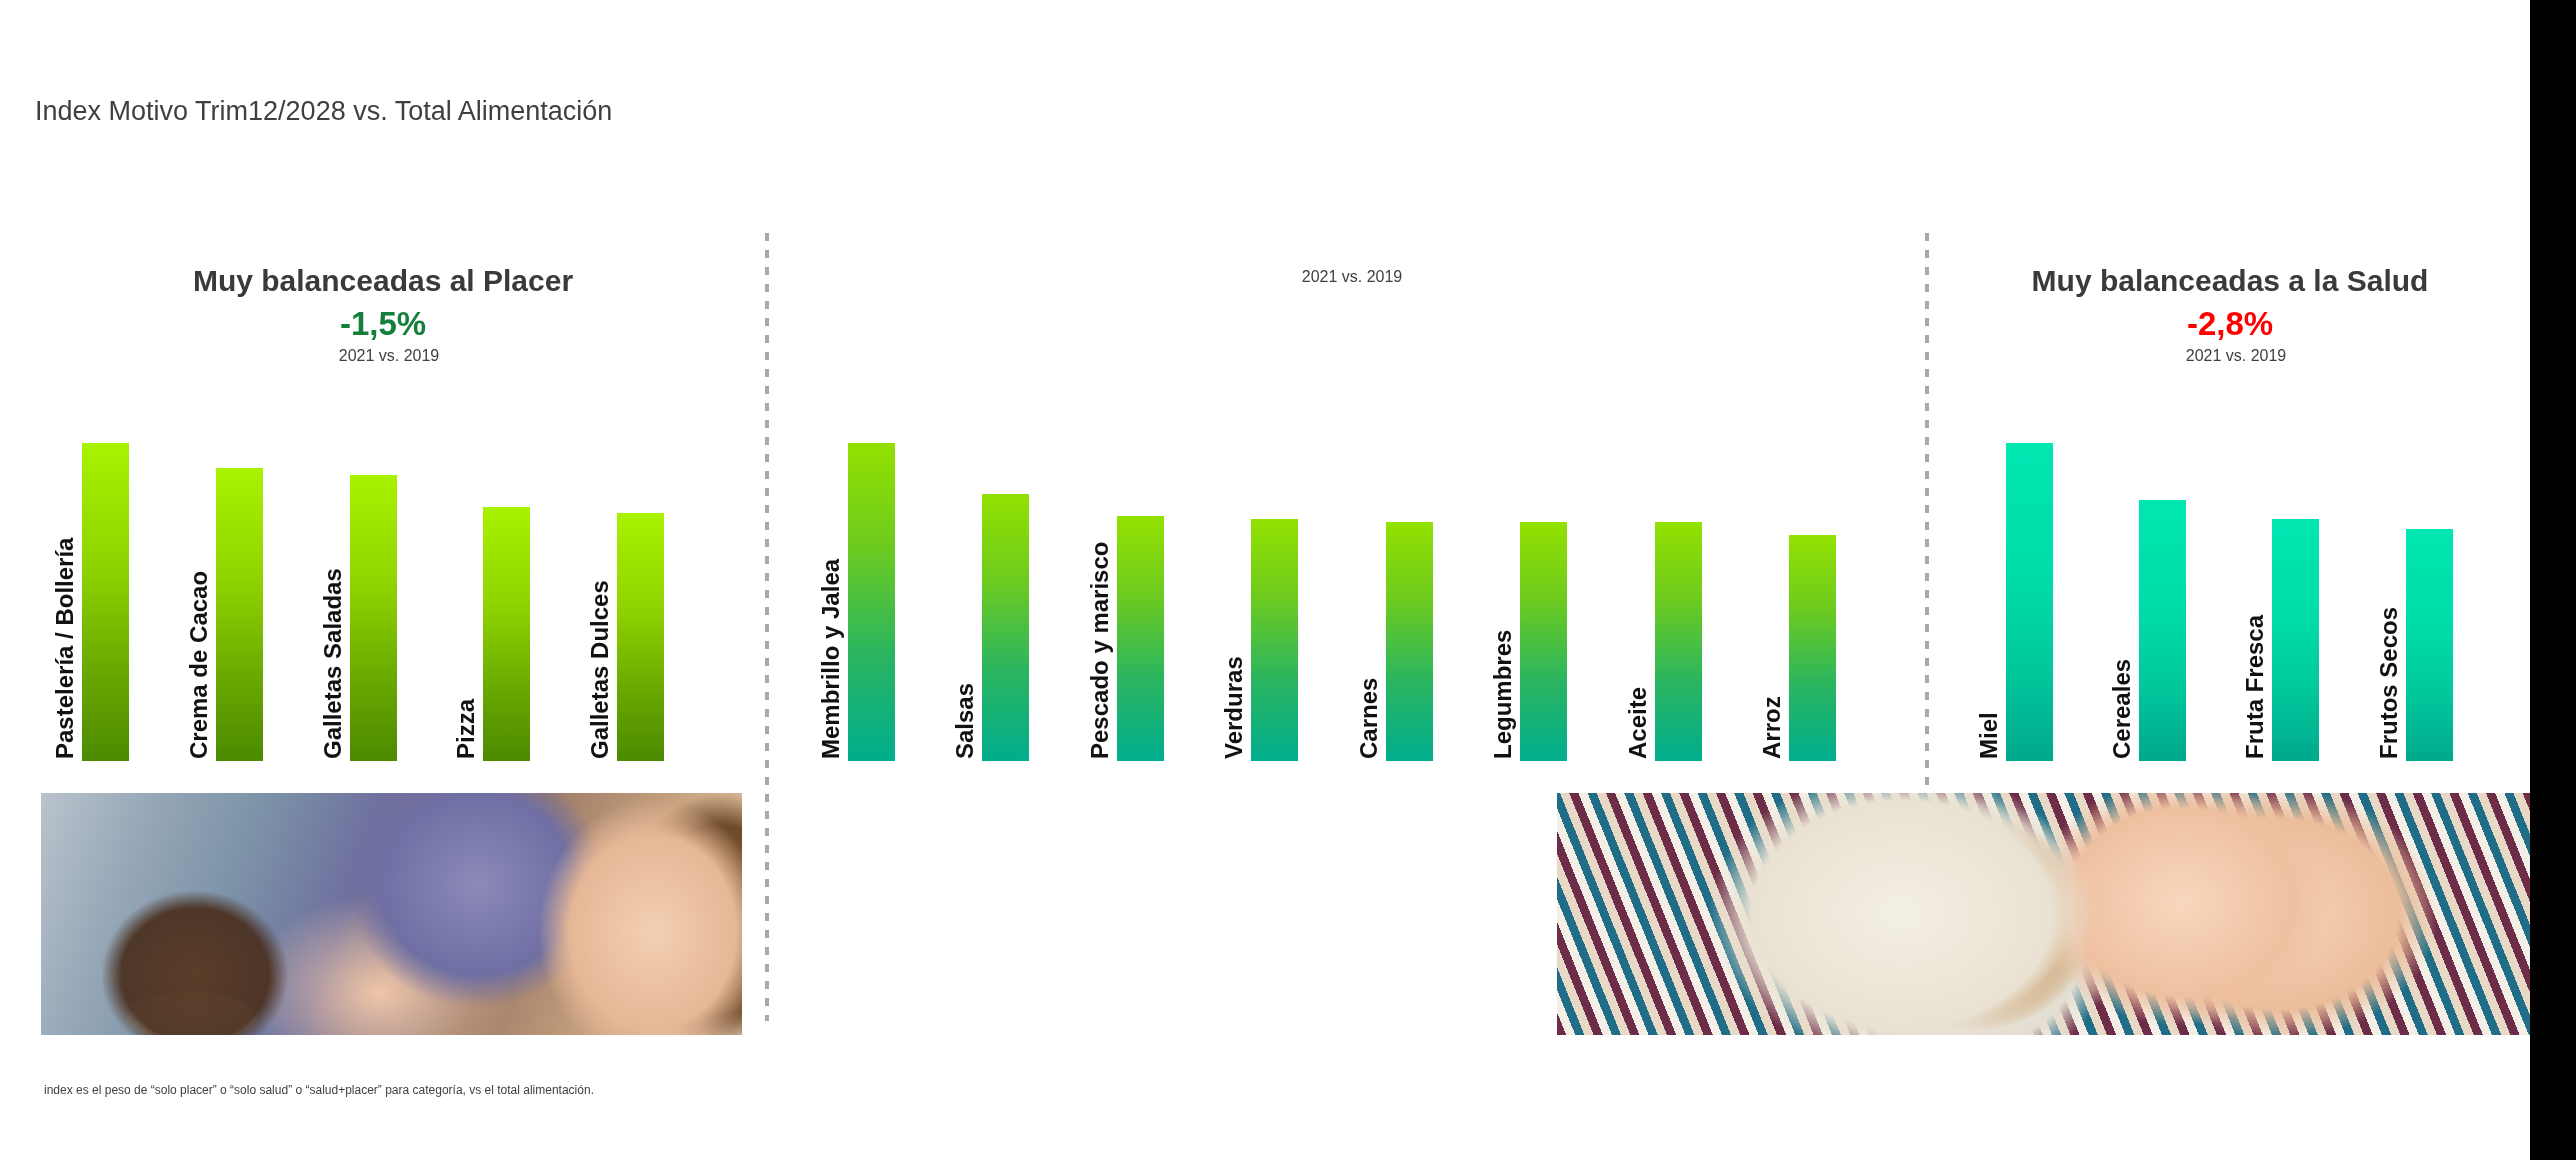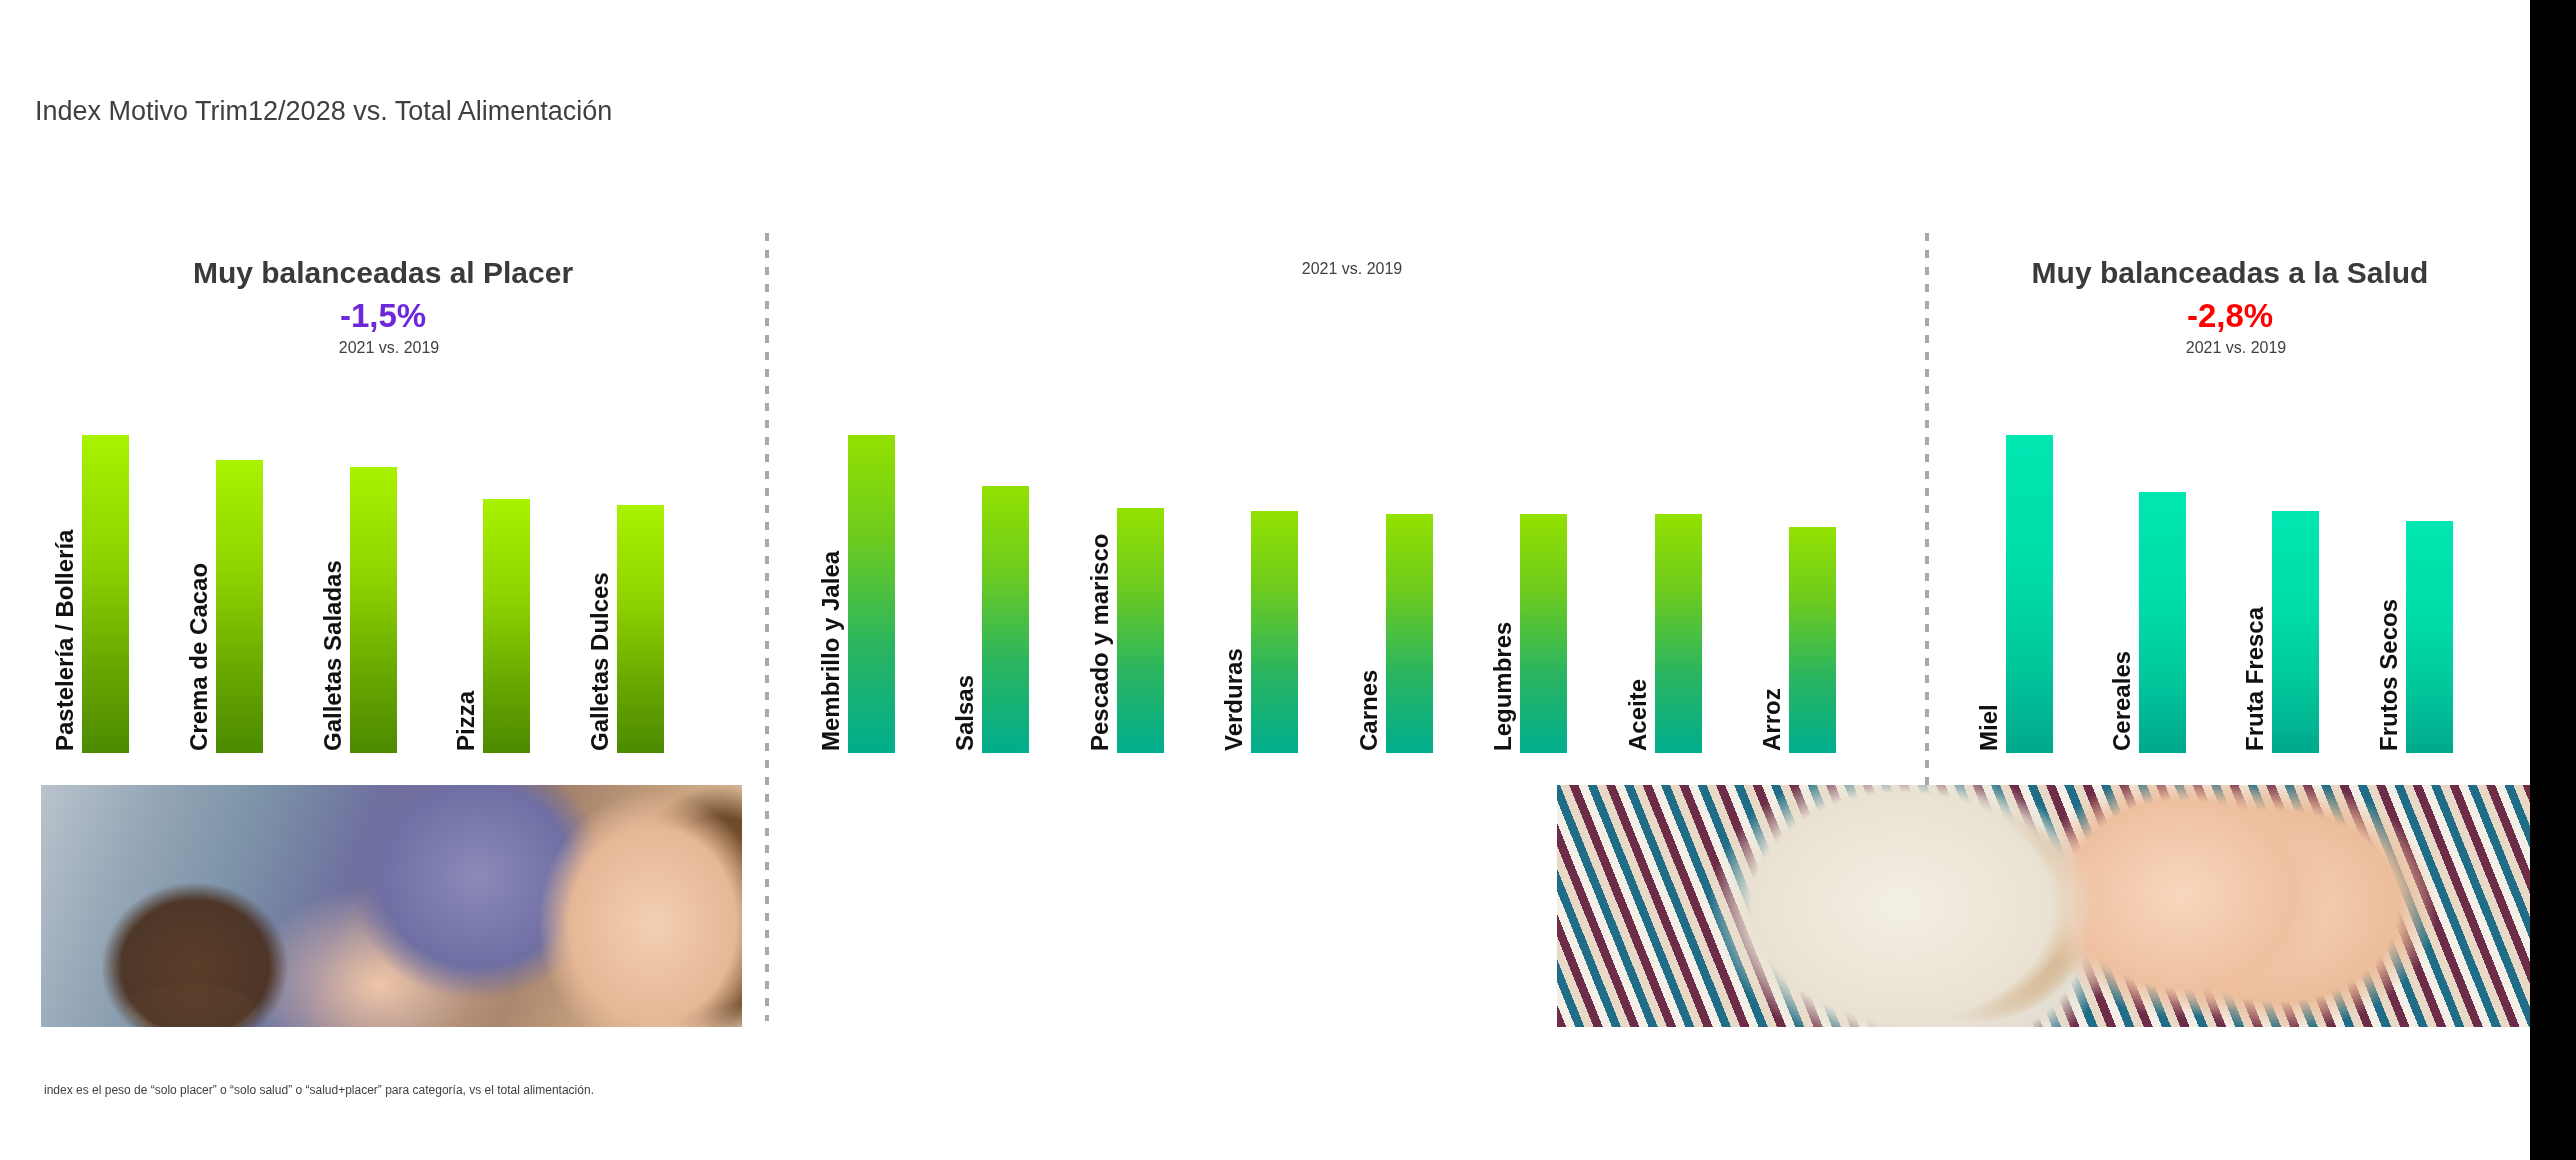--- a/index.html
+++ b/index.html
@@ -25,21 +25,21 @@
   }
   #title-block .title-line {
     font-size: 27px;
     color: #3f3f3f;
     white-space: nowrap;
   }
 
   
   .panel {
     position: absolute;
-    top: 8px;
+    top: 16px;
     height: 1036px;
   }
   #panel-0 { left: 0px;    width: 766px; }
   #panel-1 { left: 766px; width: 1160px; }
   #panel-2 { left: 1927px; width: 606px; }
 
   .panel-header {
     position: absolute;
     top: 248px;
     left: 0;
@@ -178,21 +178,21 @@
 <div id="title-block">
   <div class="title-line">Index Motivo Trim12/2028 vs. Total Alimentación</div>
 </div>
 
 <div class="divider" id="divider-0"></div>
 <div class="divider" id="divider-1"></div>
 
 <div class="panel" id="panel-0">
   <div class="panel-header">
     <div class="panel-title">Muy balanceadas al Placer</div>
-    <div class="panel-delta" style="color: #6d28d9;">-1,5%</div>
+    <div class="panel-delta" style="color: #15803d;">-1,5%</div>
     <div class="panel-period">2021 vs. 2019</div>
   </div>
   <div class="chart">
       <div class="bar-slot" style="left: 82px; width: 47px;">
         <div class="bar" title="Pastelería / Bollería: 100" style="height: 318px;"></div>
         <div class="bar-label">Pastelería / Bollería</div>
       </div>
       <div class="bar-slot" style="left: 216px; width: 47px;">
         <div class="bar" title="Crema de Cacao: 92" style="height: 293px;"></div>
         <div class="bar-label">Crema de Cacao</div>

